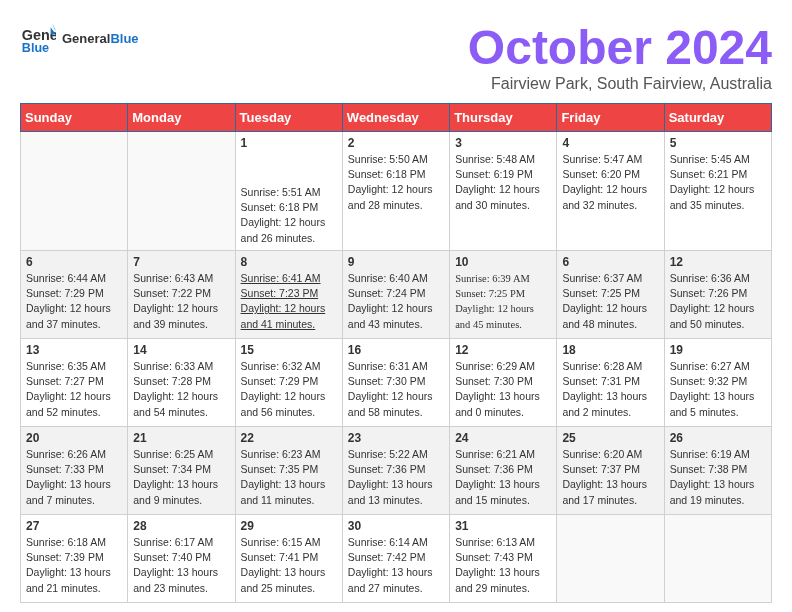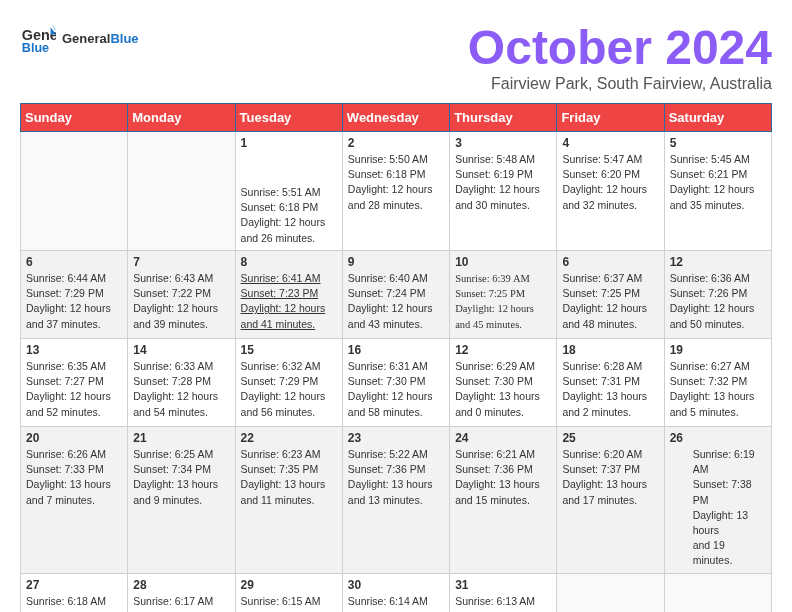--- a/index.html
+++ b/index.html
@@ -242,21 +242,21 @@
         <td>
           <span class="day-num">18</span>
           <div class="cell-info" style="white-space: pre-line;">Sunrise: 6:28 AM
 Sunset: 7:31 PM
 Daylight: 13 hours
 and 2 minutes.</div>
         </td>
         <td>
           <span class="day-num">19</span>
           <div class="cell-info" style="white-space: pre-line;">Sunrise: 6:27 AM
-Sunset: 7:32 PM
+Sunset: 9:32 PM
 Daylight: 13 hours
 and 5 minutes.</div>
         </td>
       </tr>
       <tr>
         <td class="shaded">
           <span class="day-num">20</span>
           <div class="cell-info" style="white-space: pre-line;">Sunrise: 6:26 AM
 Sunset: 7:33 PM
 Daylight: 13 hours
@@ -292,21 +292,21 @@
         </td>
         <td class="shaded">
           <span class="day-num">25</span>
           <div class="cell-info" style="white-space: pre-line;">Sunrise: 6:20 AM
 Sunset: 7:37 PM
 Daylight: 13 hours
 and 17 minutes.</div>
         </td>
         <td class="shaded">
           <span class="day-num">26</span>
-          <div class="cell-info" style="white-space: pre-line; margin-left: 23px;">Sunrise: 6:19 AM
+          <div class="cell-info" style="white-space: pre-line;">Sunrise: 6:19 AM
 Sunset: 7:38 PM
 Daylight: 13 hours
 and 19 minutes.</div>
         </td>
       </tr>
       <tr>
         <td>
           <span class="day-num">27</span>
           <div class="cell-info" style="white-space: pre-line;">Sunrise: 6:18 AM
 Sunset: 7:39 PM

